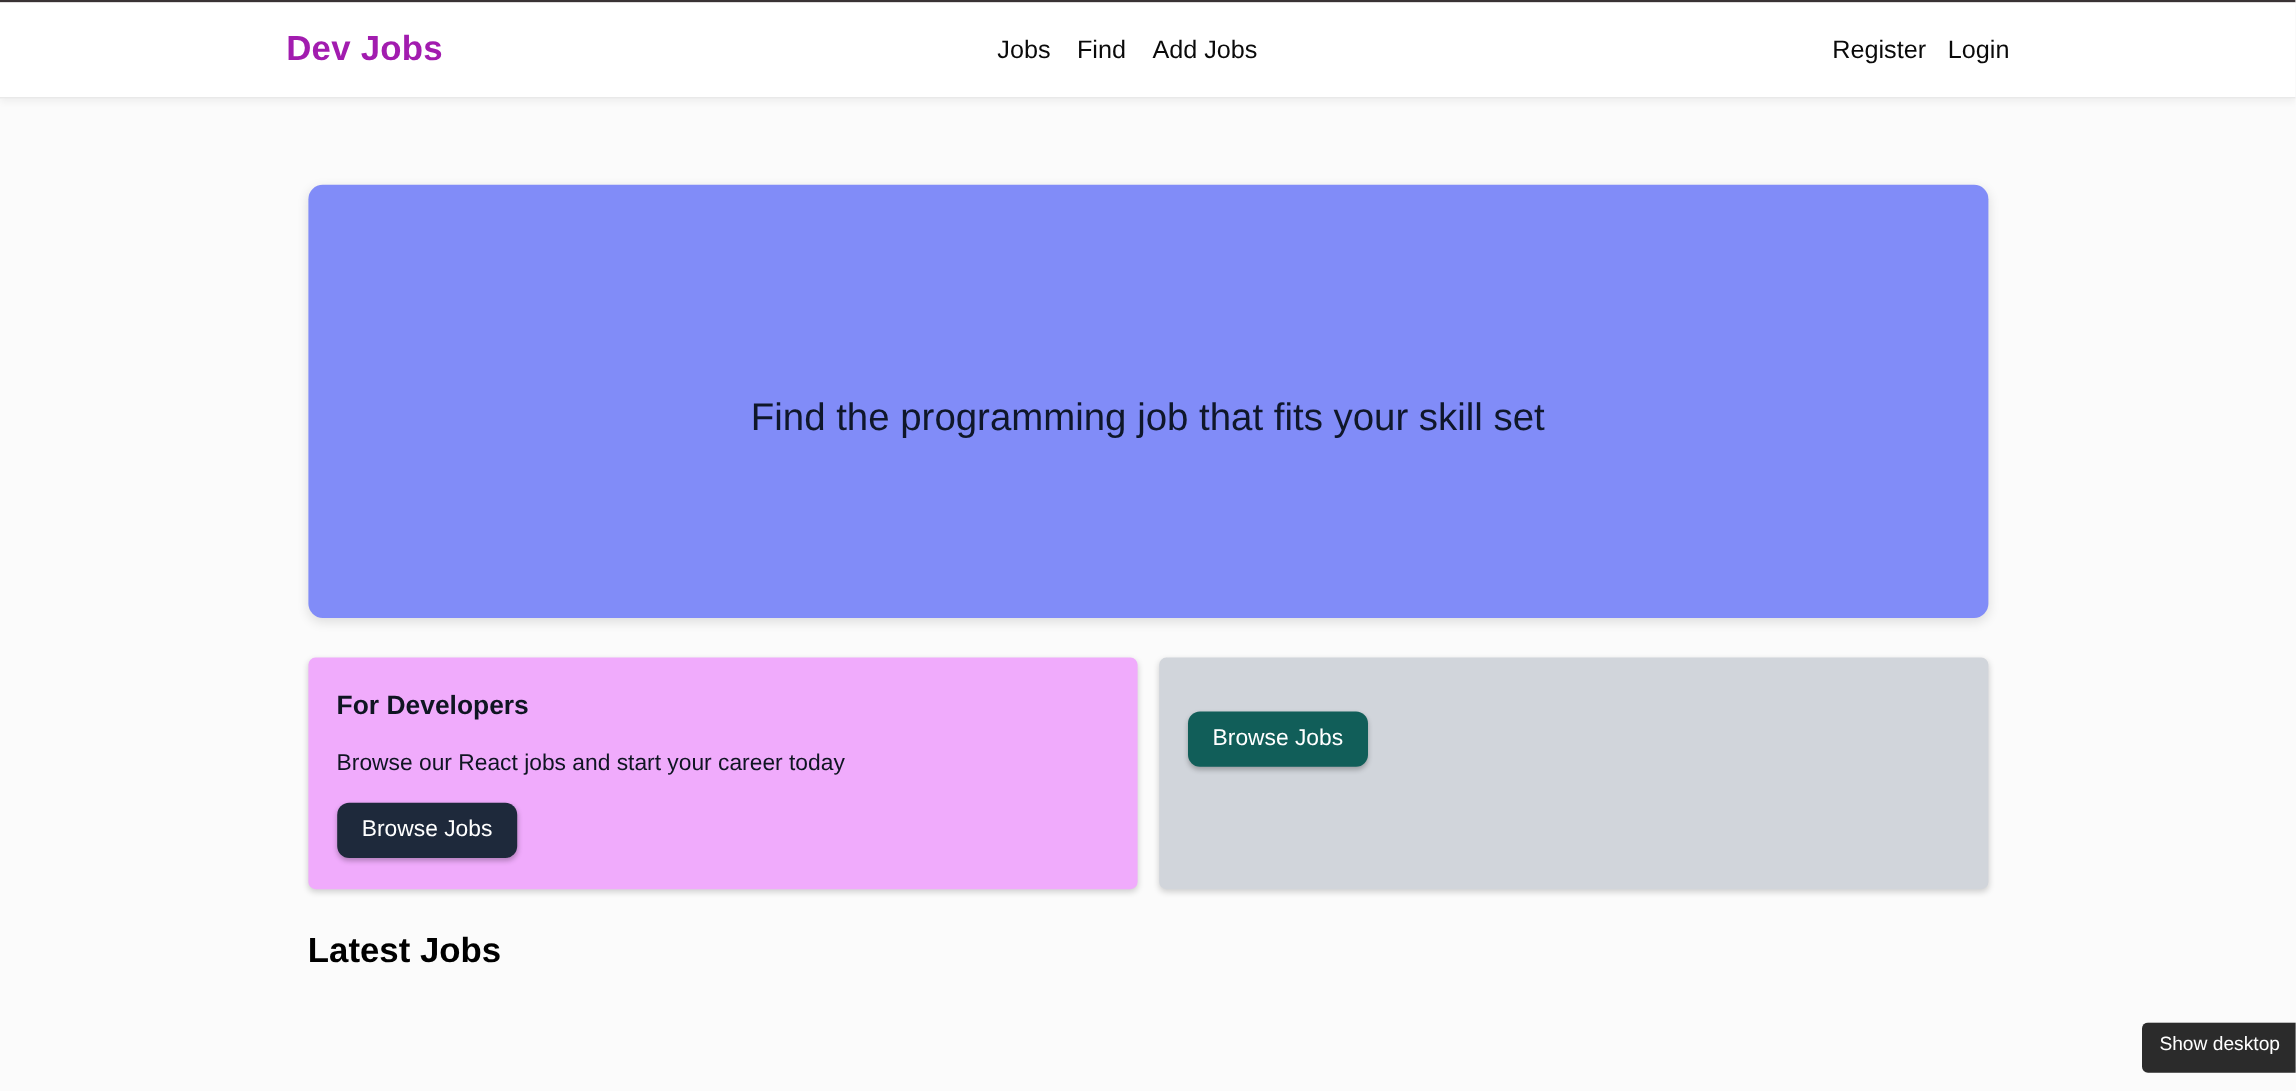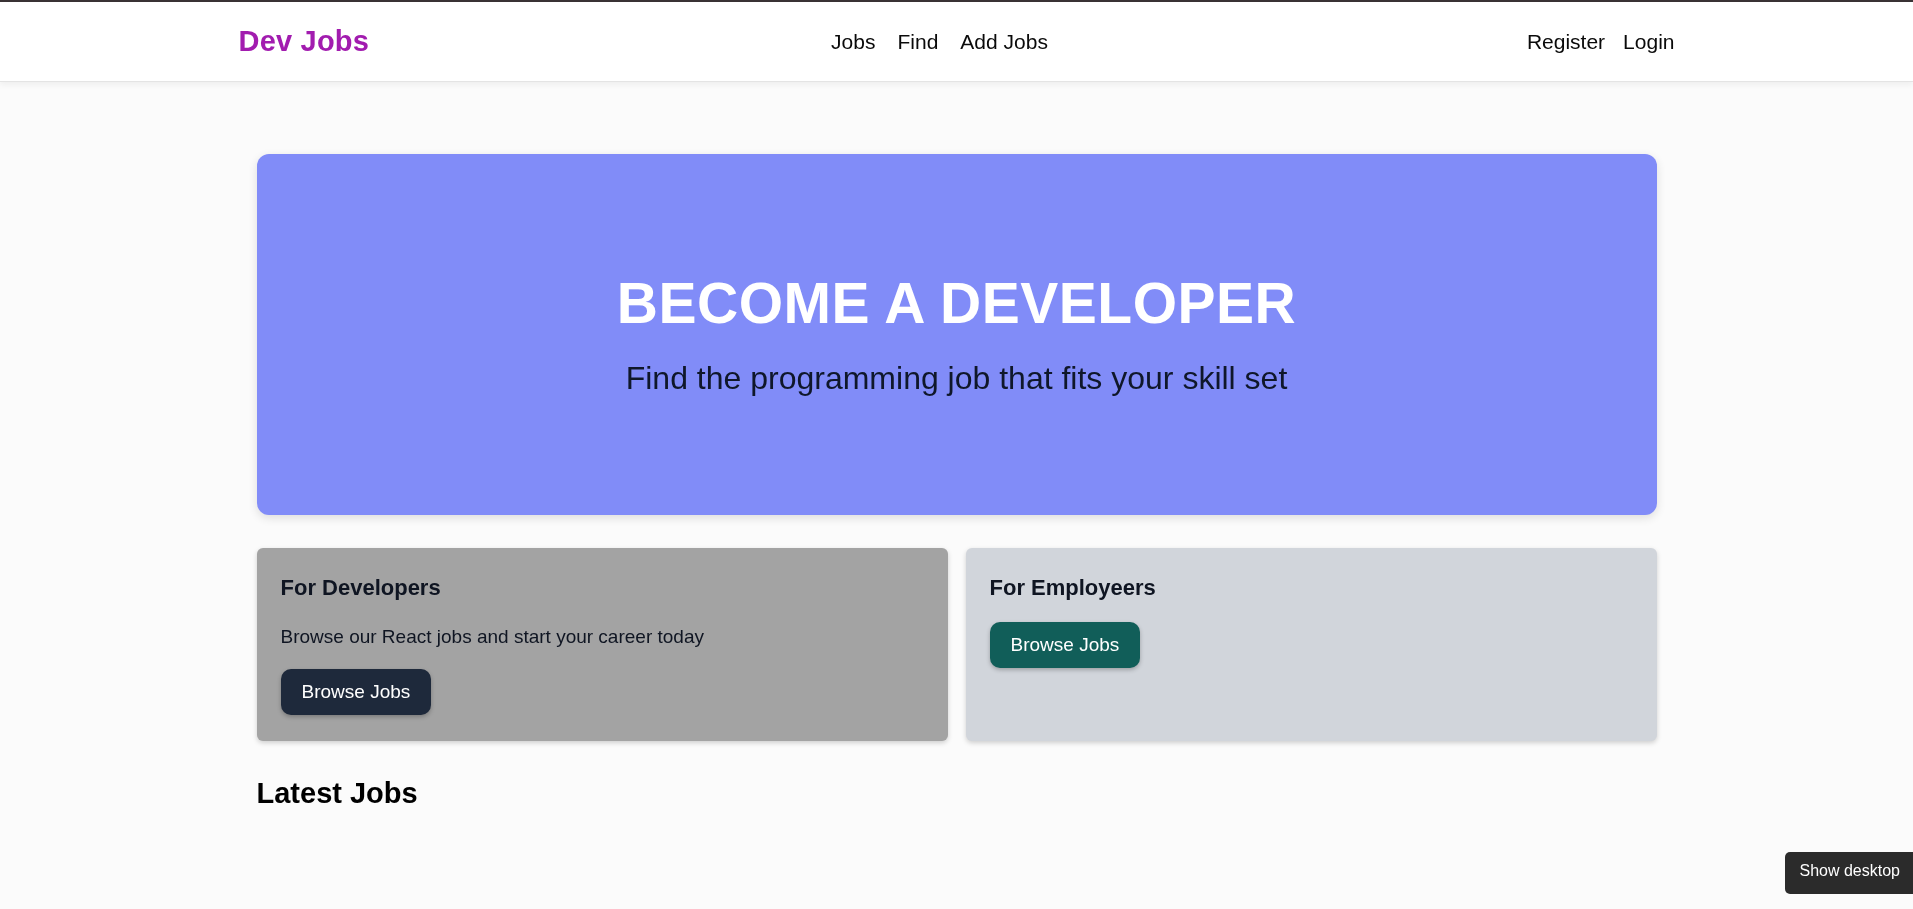--- a/index.html
+++ b/index.html
@@ -160,34 +160,32 @@
     <nav class="nav-right">
       <a class="nav-link">Register</a>
       <a class="nav-link">Login</a>
     </nav>
   </div>
 </header>
 
 <main class="container">
 
   <section class="hero" style="background-color: rgb(129, 140, 248);">
-    <h1 class="hero-title">BECOME A DEVELOPER</h1>
     <p class="hero-subtitle">Find the programming job that fits your skill set</p>
   </section>
 
   <section class="cards">
 
-    <div class="card" style="background-color: #a3a3a3;">
+    <div class="card" style="background-color: #f0abfc;">
       <h2 class="card-title">For Developers</h2>
       <p class="card-desc">Browse our React jobs and start your career today</p>
       <button class="card-btn" style="background-color: rgb(30, 41, 59);">Browse Jobs</button>
     </div>
 
     <div class="card" style="background-color: rgb(209, 213, 219);">
-      <h2 class="card-title">For Employeers</h2>
       <button class="card-btn" style="background-color: rgb(17, 94, 89);">Browse Jobs</button>
     </div>
 
   </section>
 
   <h2 class="latest-jobs">Latest Jobs</h2>
 
 </main>
 
 <div class="show-desktop-tooltip">Show desktop</div>

